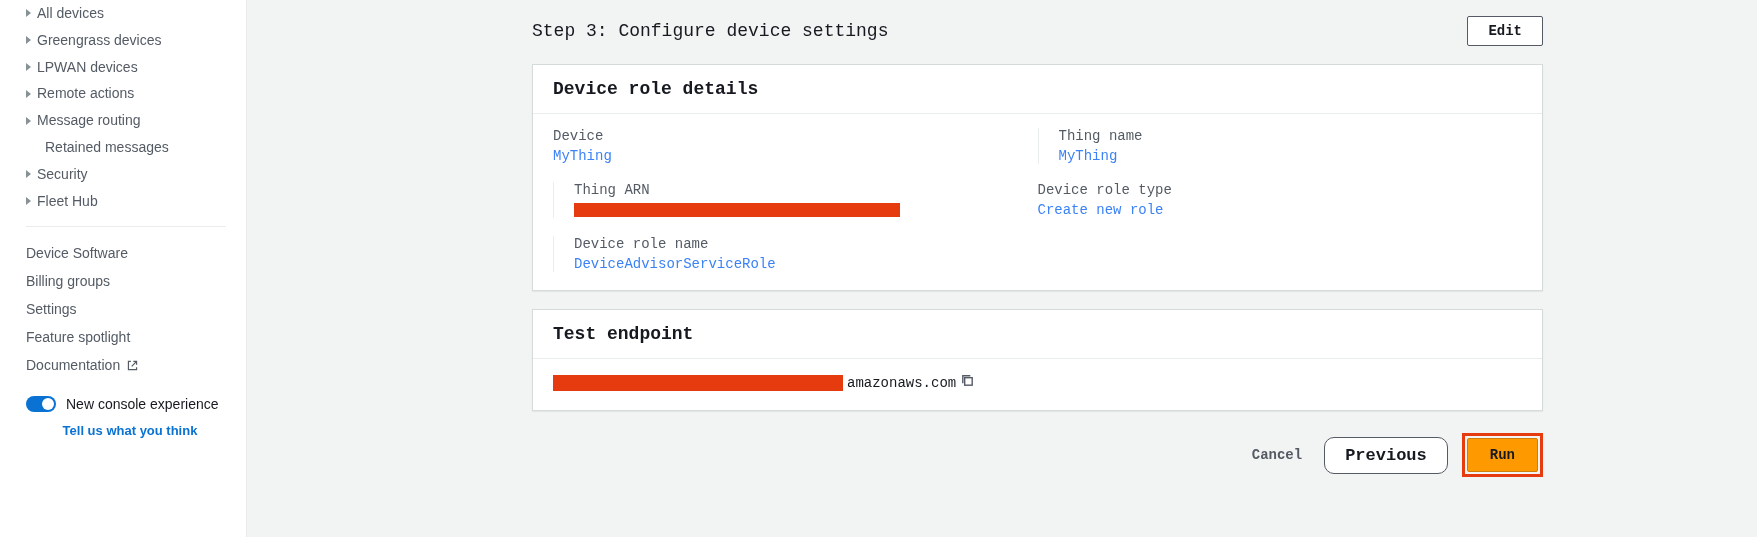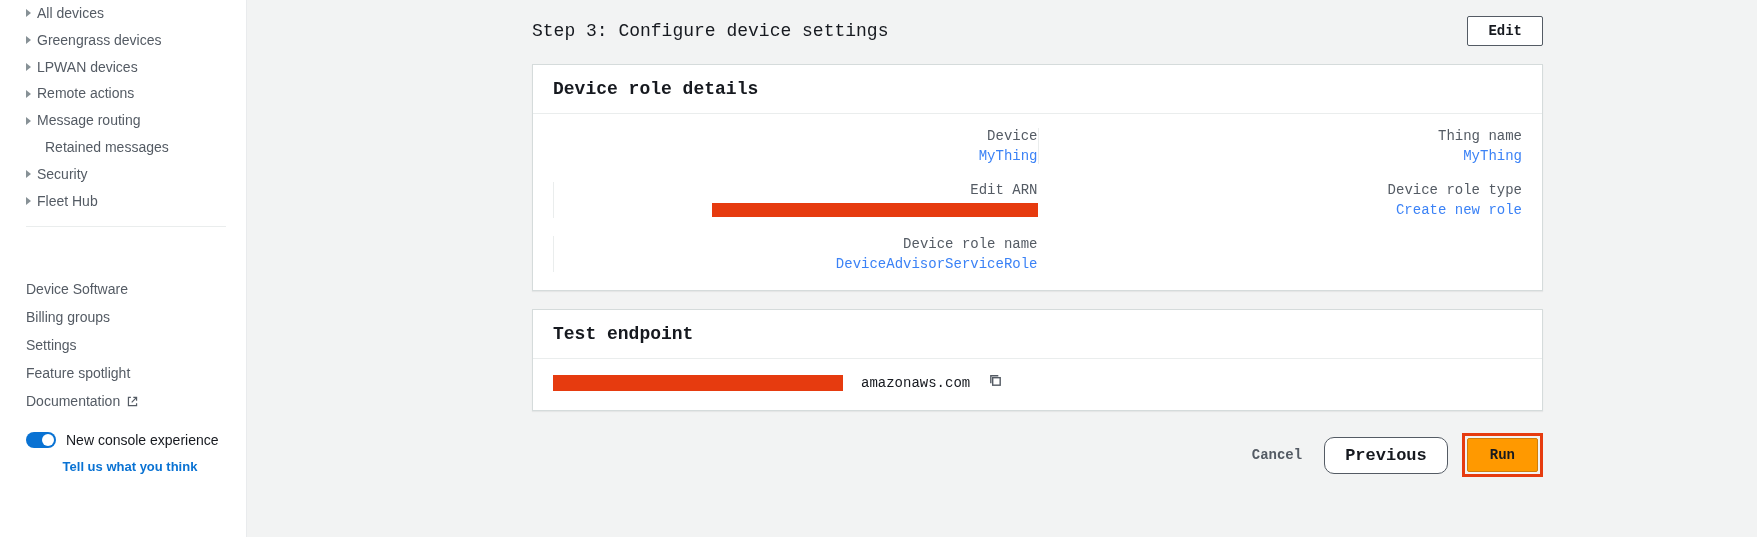--- a/index.html
+++ b/index.html
@@ -39,21 +39,21 @@
     border-bottom: 4px solid transparent;
     border-left: 5px solid #879196;
     flex-shrink: 0;
   }
   .nav-item.no-caret { padding-left: 19px; }
   .nav-divider {
     border: none;
     border-top: 1px solid #eaeded;
     margin: 12px 20px 12px 26px;
   }
-  .nav-simple-list { list-style: none; padding: 0 12px 0 26px; margin-top: 36px; }
+  .nav-simple-list { list-style: none; padding: 0 12px 0 26px; }
   .nav-simple {
     padding: 6px 0;
     color: #545b64;
     cursor: pointer;
     display: flex;
     align-items: center;
     gap: 6px;
   }
   .ext-icon {
     width: 13px; height: 13px;
@@ -110,37 +110,37 @@
     box-shadow: 0 1px 1px rgba(0,0,0,0.05);
     margin-bottom: 18px;
   }
   .panel-header {
     padding: 14px 20px;
   }
   .panel-title { font-size: 18px; font-weight: 700; color: #16191f; }
   .panel-subheader-line {
      border-bottom: 1px solid #eaeded;
   }
-  .panel-body { padding: 14px 20px 18px 20px; text-align: right; }
+  .panel-body { padding: 14px 20px 18px 20px; }
   .grid2 {
     display: grid;
     grid-template-columns: 1fr 1fr;
     column-gap: 0;
     row-gap: 18px;
   }
   .col-right { border-left: 1px solid #eaeded; padding-left: 20px; }
   .field-label { color: #545b64; font-size: 14px; margin-bottom: 4px; }
   .field-value { color: #3b82f6; font-size: 14px; }
   .redact {
     display: inline-block;
     height: 14px;
     background: #e63b0f;
     vertical-align: middle;
   }
-  .endpoint-row { display: flex; align-items: center; gap: 18px; }
+  .endpoint-row { display: flex; align-items: center; gap: 4px; }
   .endpoint-row .redact { height: 16px; }
   .endpoint-suffix { color: #16191f; font-size: 14px; }
   .copy-icon svg { width: 15px; height: 15px; stroke: #545b64; fill: none; }
 
   .footer-actions {
     display: flex;
     justify-content: flex-end;
     align-items: center;
     gap: 14px;
     margin-top: 22px;
@@ -256,21 +256,21 @@
         <div>
           <div class="field-label">Device</div>
           <div class="field-value">MyThing</div>
         </div>
         <div class="col-right">
           <div class="field-label">Thing name</div>
           <div class="field-value">MyThing</div>
         </div>
 
         <div class="col-right">
-          <div class="field-label">Edit ARN</div>
+          <div class="field-label">Thing ARN</div>
           <div class="field-value">
             <span class="redact" style="width:326px"></span>
           </div>
         </div>
 
         <div>
           <div class="field-label">Device role type</div>
           <div class="field-value">Create new role</div>
         </div>
         <div class="col-right">

